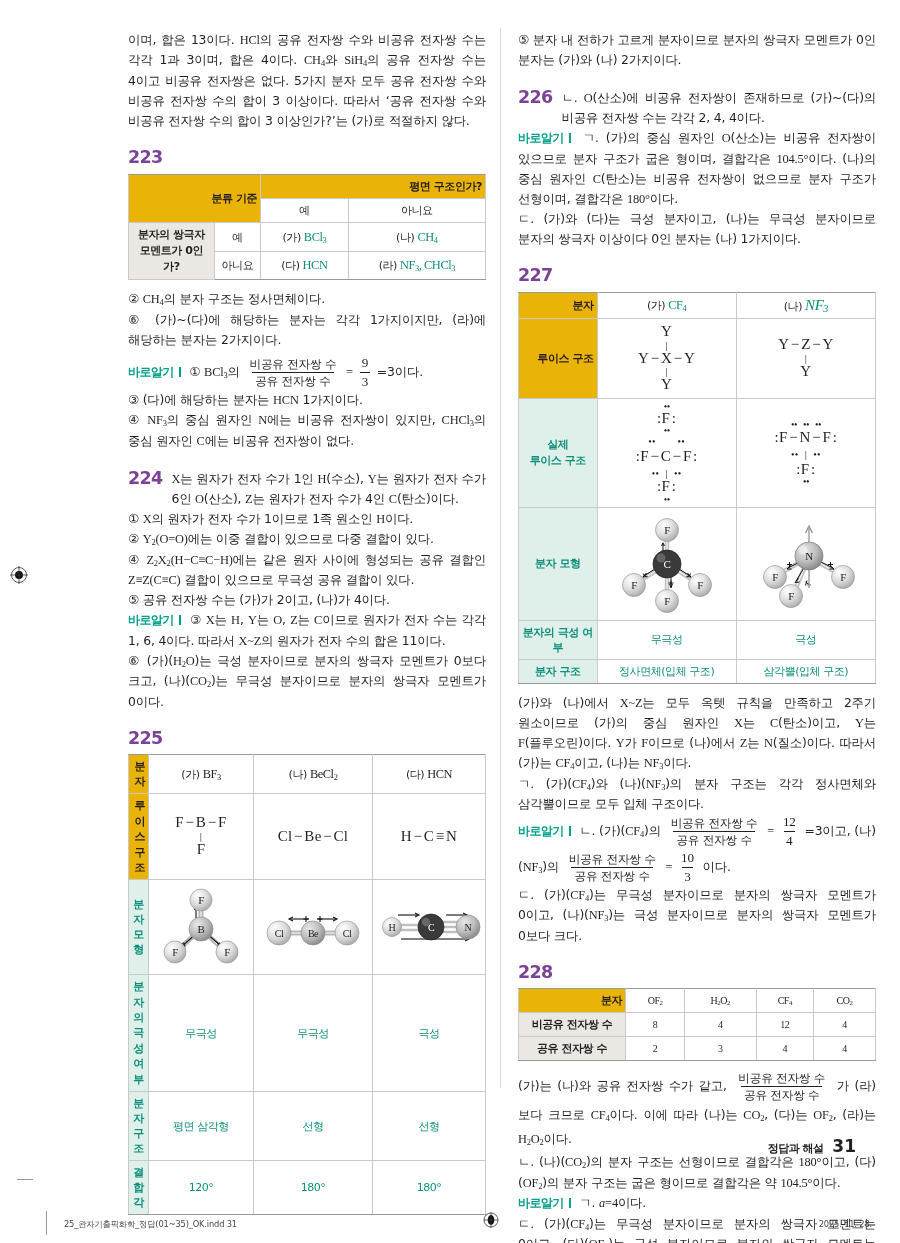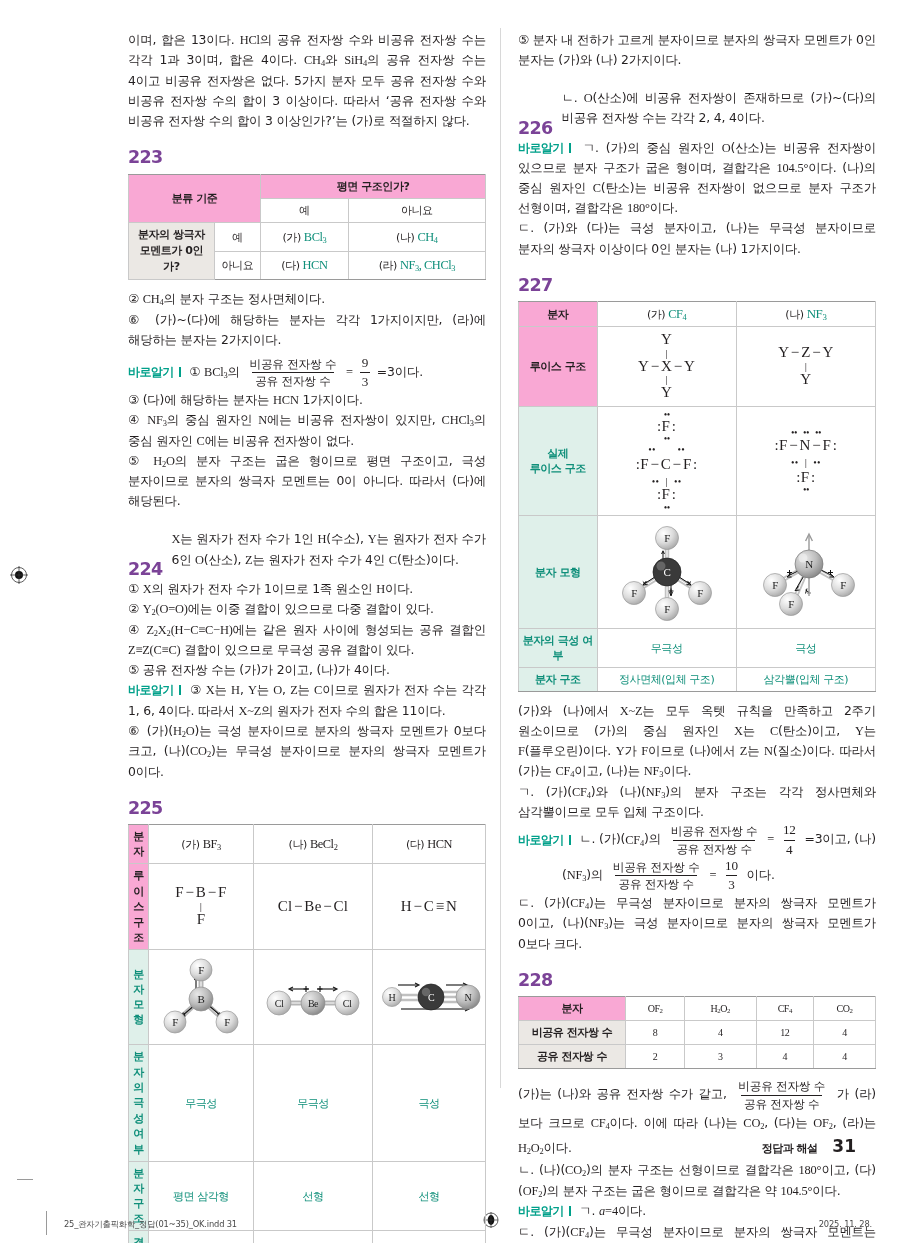--- a/index.html
+++ b/index.html
@@ -43,21 +43,21 @@
   
   .qnum {
     color:#7b4397;
     font-family:"DejaVu Sans","Liberation Sans",sans-serif;
     font-weight:bold;
     font-size:17.5px;
     letter-spacing:-0.04em;
     line-height:1;
   }
   .qhead { display:flex; align-items:flex-start; gap:9px; }
-  .qhead .qnum { padding-top:1px;margin-top:31px; }
+  .qhead .qnum { padding-top:1px; }
   .qhead .qtext { flex:1; }
 
   
   .baro {
     color:#00a08a;
     font-family:"DejaVu Sans","Liberation Sans",sans-serif;
     font-weight:bold;
     font-size:12px;
     letter-spacing:-0.05em;
   }
@@ -93,21 +93,21 @@
     font-size:11px;
     letter-spacing:-0.04em;
   }
   .tbl td, .tbl th {
     border:1px solid #c9c9c9;
     text-align:center;
     vertical-align:middle;
     padding:4px 3px;
     font-weight:normal;
   }
-  .tbl .hdr { background:#f9a8d4; font-weight:bold; }
+  .tbl .hdr { background:#eab308; font-weight:bold;text-align:right; }
   .tbl .lbl { background:#ebe8e4; font-weight:bold; }
   .tbl .lbl-teal { background:#dff0ea; color:#0f8f7a; font-weight:bold; }
   .tbl .cell-teal { color:#0f8f7a; }
   .tbl .top-thick { border-top:1.8px solid #9a9a9a; }
   .tbl .bot-thick { border-bottom:1.8px solid #9a9a9a; }
   .tbl .rm { font-family:"Liberation Serif","DejaVu Serif",serif; font-size:10px; }
 
   .t223 td { border-left:1px solid #c9c9c9; border-right:1px solid #c9c9c9; }
 
   
@@ -119,21 +119,21 @@
   }
   .dots { letter-spacing:-0.5px; }
 
   
   .mol { display:block; margin:0 auto; }
 
   
   .pagefoot {
     position:absolute; right:44px; top:1136px;
     font-family:"DejaVu Sans","Liberation Sans",sans-serif;
-    display:flex; align-items:baseline; gap:15px;
+    display:flex; align-items:baseline; gap:9px;
   }
   .pagefoot .lbl2 { font-size:11px; font-weight:bold; letter-spacing:-0.05em; color:#231f20; }
   .pagefoot .pno { font-size:17px; font-weight:bold; color:#231f20; }
 
   .imprint {
     position:absolute; top:1219px; left:56px;
     font-family:"DejaVu Sans","Liberation Sans",sans-serif;
     font-size:8.3px; color:#4a4a4a; letter-spacing:-0.02em;
     white-space:nowrap;
     margin-left:8px;
@@ -222,21 +222,20 @@
       <span class="rm">=</span>
       <span class="frac nf">
         <span class="num rm">9</span>
         <span class="den rm">3</span>
       </span>
       <span>=3이다.</span>
     </p>
 
     <p class="kr">③ (다)에 해당하는 분자는 <span class="rm">HCN</span> 1가지이다.</p>
     <p class="kr">④ <span class="rm">NF<sub>3</sub></span>의 중심 원자인 <span class="rm">N</span>에는 비공유 전자쌍이 있지만, <span class="rm">CHCl<sub>3</sub></span>의 중심 원자인 <span class="rm">C</span>에는 비공유 전자쌍이 없다.</p>
-    <p class="kr">⑤ <span class="rm">H<sub>2</sub>O</span>의 분자 구조는 굽은 형이므로 평면 구조이고, 극성 분자이므로 분자의 쌍극자 모멘트는 0이 아니다. 따라서 (다)에 해당된다.</p>
 
     <div class="gap-lg"></div>
 
     <div class="qhead">
       <span class="qnum">224</span>
       <span class="qtext kr para"><span class="rm">X</span>는 원자가 전자 수가 1인 <span class="rm">H</span>(수소), <span class="rm">Y</span>는 원자가 전자 수가 6인 <span class="rm">O</span>(산소), <span class="rm">Z</span>는 원자가 전자 수가 4인 <span class="rm">C</span>(탄소)이다.</span>
     </div>
 
     <p class="kr">① <span class="rm">X</span>의 원자가 전자 수가 1이므로 1족 원소인 <span class="rm">H</span>이다.</p>
     <p class="kr">② <span class="rm">Y<sub>2</sub>(O=O)</span>에는 이중 결합이 있으므로 다중 결합이 있다.</p>
@@ -407,21 +406,21 @@
     <div class="gap-lg"></div>
 
     <div class="qnum">227</div>
     <div style="height:7px"></div>
 
     <table class="tbl">
       <tbody>
           <tr>
         <td class="hdr top-thick" style="width:22%;">분자</td>
         <td class="top-thick"><span>(가)</span> <span class="cell-teal rm" style="font-size:12.4px;">CF<sub>4</sub></span></td>
-        <td class="top-thick"><span>(나)</span> <span class="cell-teal rm" style="font-size:13px;">NF<sub>3</sub></span></td>
+        <td class="top-thick"><span>(나)</span> <span class="cell-teal rm" style="font-size:15px;font-style:italic;">NF<sub>3</sub></span></td>
       </tr>
       <tr>
         <td class="hdr">루이스 구조</td>
         <td class="lewis">
           <div>Y</div>
           <div style="font-size:11px; line-height:0.8;">|</div>
           <div>Y − X − Y</div>
           <div style="font-size:11px; line-height:0.8;">|</div>
           <div>Y</div>
         </td>
@@ -564,21 +563,21 @@
         <span class="num kr">비공유 전자쌍 수</span>
         <span class="den kr">공유 전자쌍 수</span>
       </span>
       <span class="rm">=</span>
       <span class="frac nf">
         <span class="num rm">12</span>
         <span class="den rm">4</span>
       </span>
       <span>=3이고,  (나)</span>
     </p>
-    <p class="kr" style="line-height:2.05;margin-left:44px;">
+    <p class="kr" style="line-height:2.05;">
       (<span class="rm">NF<sub>3</sub></span>)의
       <span class="frac">
         <span class="num kr">비공유 전자쌍 수</span>
         <span class="den kr">공유 전자쌍 수</span>
       </span>
       <span class="rm">=</span>
       <span class="frac nf">
         <span class="num rm">10</span>
         <span class="den rm">3</span>
       </span>

